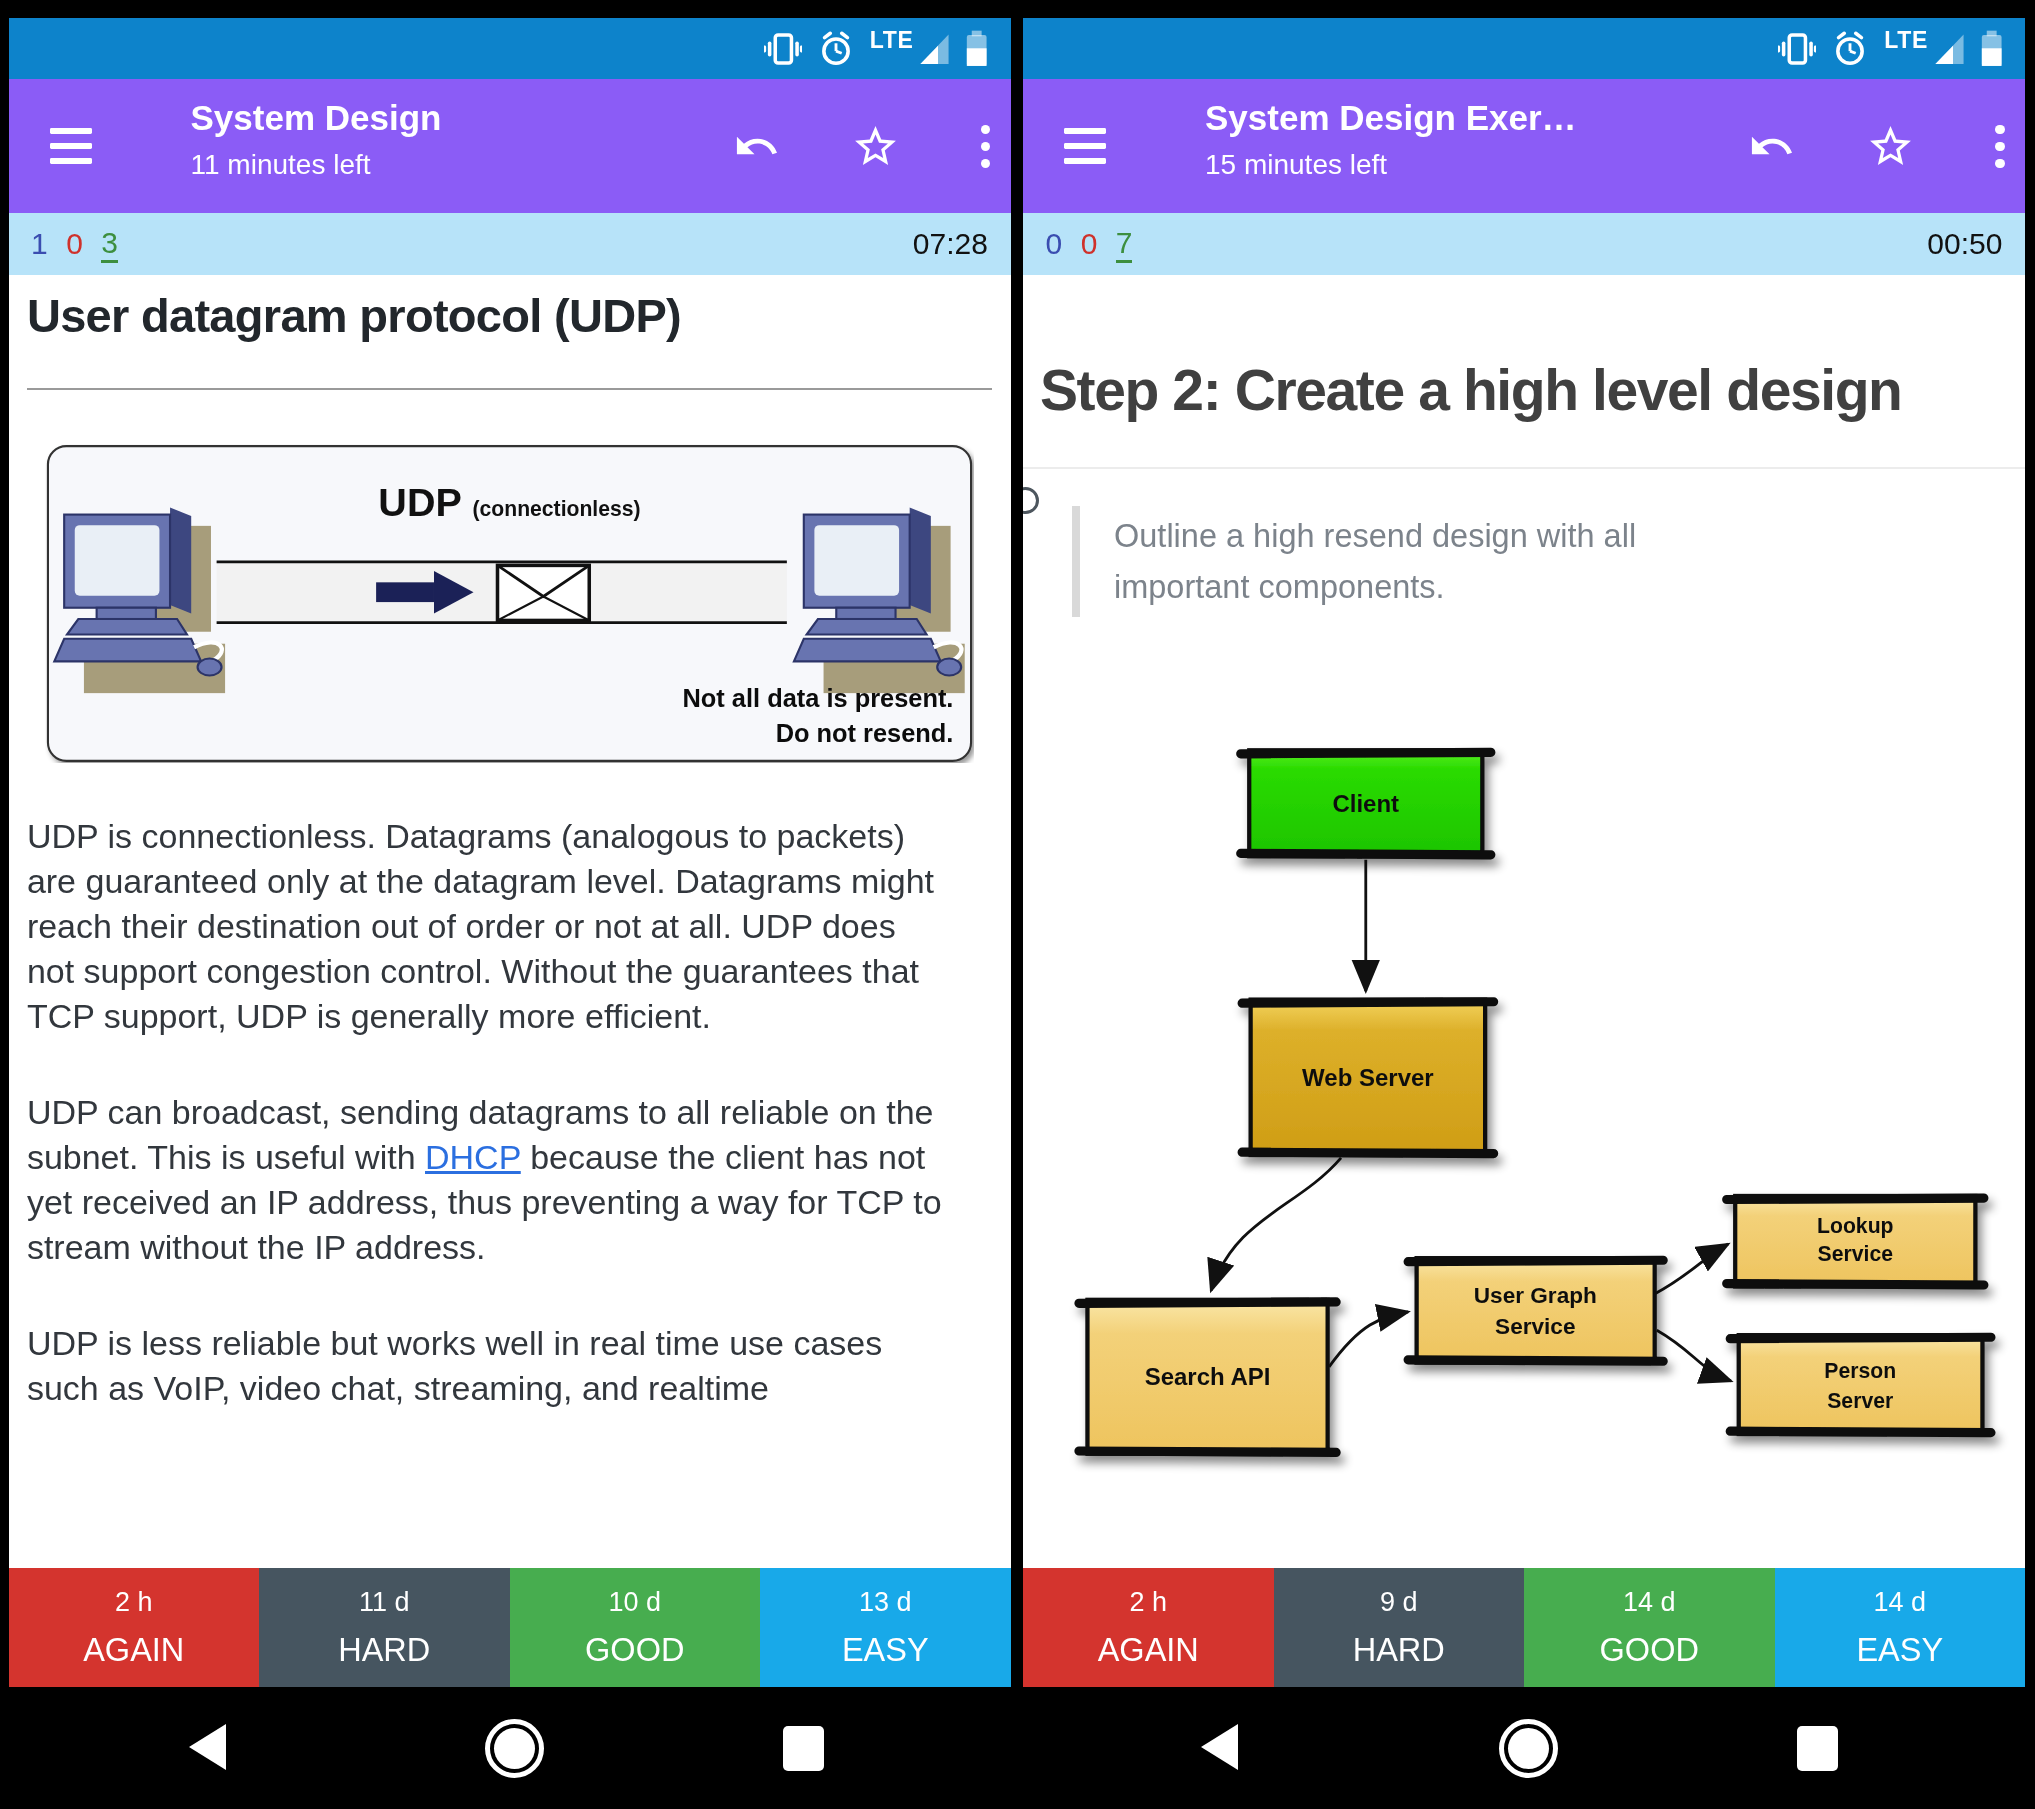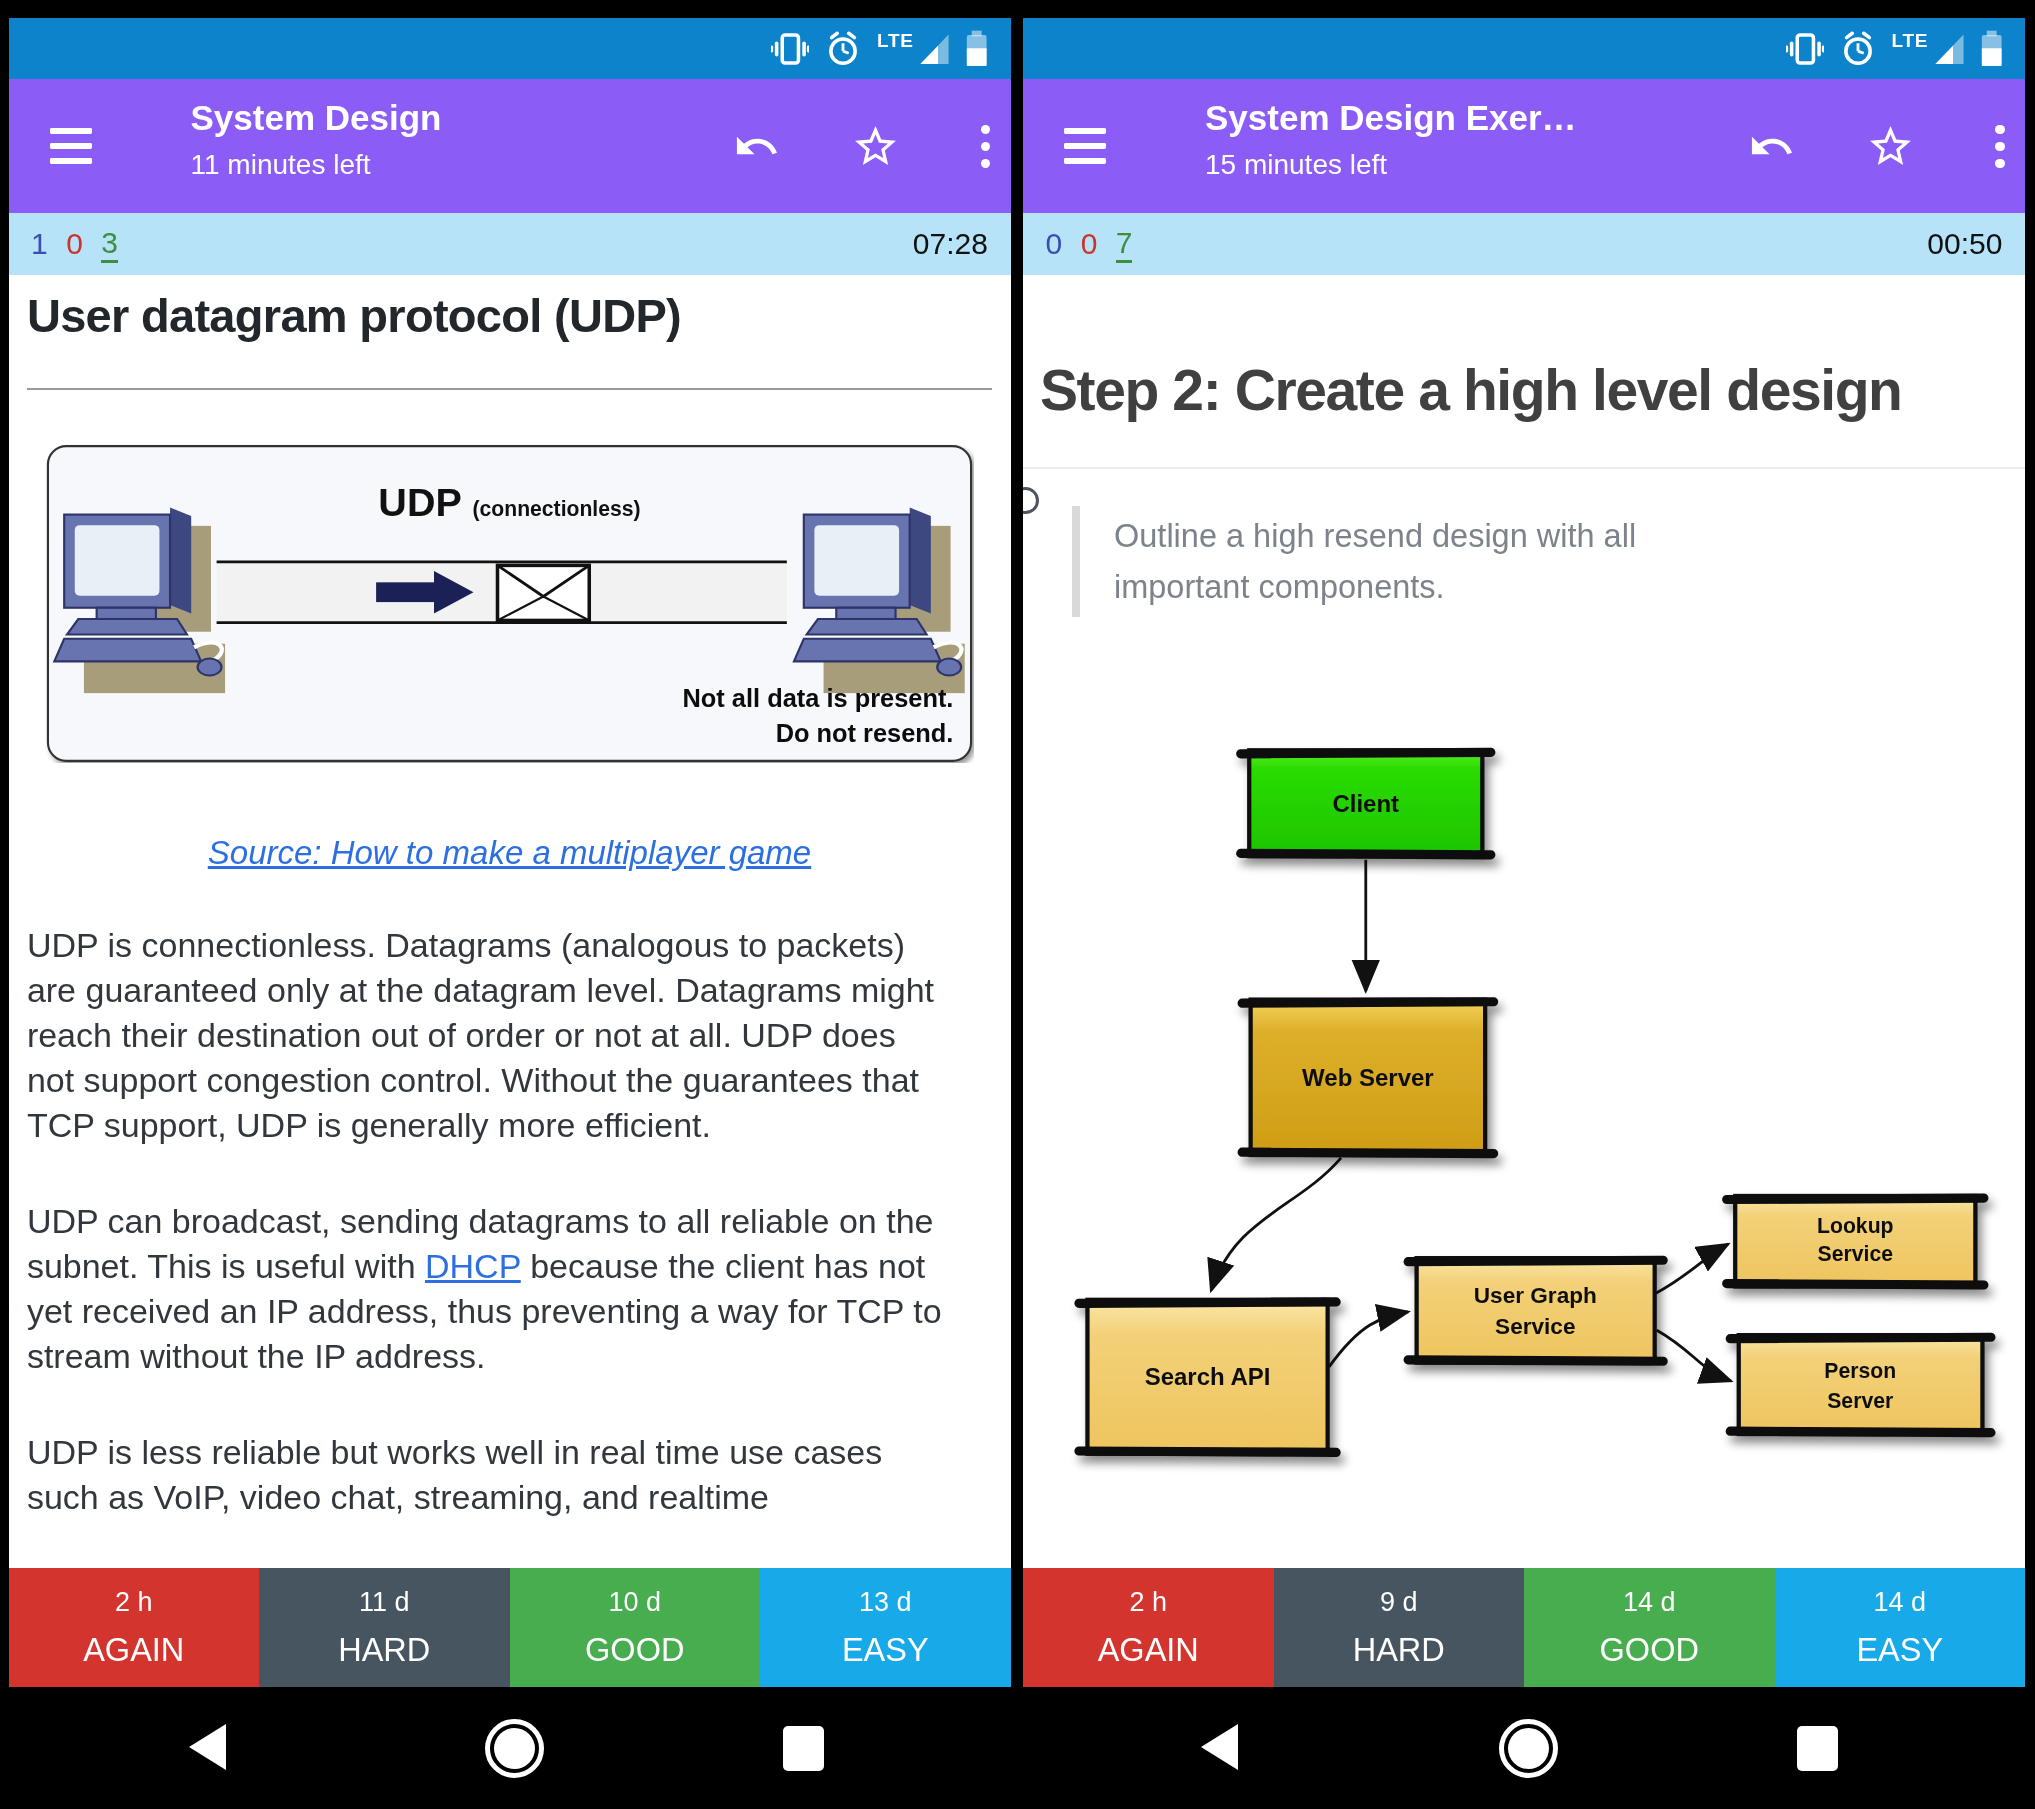--- a/index.html
+++ b/index.html
@@ -4,21 +4,21 @@
 <style>
   html,body{margin:0;padding:0;background:#000;}
   #canvas{position:relative;width:2035px;height:1809px;background:#000;overflow:hidden;
           font-family:"Liberation Sans",sans-serif;}
   .screen{position:absolute;top:18.4px;width:1002px;height:1669px;display:flex;flex-direction:column;overflow:hidden;}
   .screen.left{left:8.5px;} .screen.right{left:1023px;}
 
   
   .statusbar{height:61px;background:#0d83cb;display:flex;justify-content:flex-end;align-items:center;gap:14px;padding-right:21px;flex:none;}
   .statusbar svg{display:block;}
-  .lte-label{color:#fff;font-weight:bold;font-size:19px;letter-spacing:0.7px;margin-right:-8.5px;transform:translateY(-8.5px);}
+  .lte-label{color:#fff;font-weight:bold;font-size:23px;letter-spacing:0.7px;margin-right:-8.5px;transform:translateY(-8.5px);}
 
   
   .appbar{height:134px;background:#8b5cf6;position:relative;color:#fff;flex:none;}
   .hamburger{position:absolute;left:41px;top:44px;width:42px;height:45px;display:flex;flex-direction:column;justify-content:center;gap:9.2px;cursor:pointer;}
   .hamburger i{display:block;height:5.7px;background:#fff;border-radius:1.4px;}
   .appbar-titles{position:absolute;left:182px;top:17px;}
   .appbar-title{font-size:35px;font-weight:bold;line-height:44px;white-space:nowrap;}
   .appbar-sub{font-size:28px;line-height:37px;margin-top:5.7px;}
   .appbar-icon{position:absolute;top:41px;width:52px;height:52px;display:flex;align-items:center;justify-content:center;}
   .icon-undo{left:722px;} .icon-star{left:841px;} .icon-overflow{left:951px;}
@@ -184,21 +184,20 @@
           <g>
             <rect x="640" y="172" width="130" height="78" fill="#fff" stroke="#111" stroke-width="5"></rect>
             <path d="M 640 172 L 705 216 L 770 172" fill="none" stroke="#111" stroke-width="4"></path>
             <path d="M 640 250 L 705 216 M 770 250 L 705 216" fill="none" stroke="#111" stroke-width="3"></path>
           </g>
 
           <text x="1286" y="372" text-anchor="end" font-size="36" font-weight="700" fill="#0c0c0c">Not all data is present.</text>
           <text x="1286" y="422" text-anchor="end" font-size="36" font-weight="700" fill="#0c0c0c">Do not resend.</text>
         </svg>
 
-        <a class="source-link">Source: How to make a multiplayer game</a>
 
         <p class="body-p">UDP is connectionless. Datagrams (analogous to packets) are guaranteed only at the datagram level. Datagrams might reach their destination out of order or not at all. UDP does not support congestion control. Without the guarantees that TCP support, UDP is generally more efficient.</p>
         <p class="body-p"><span>UDP can broadcast, sending datagrams to all reliable on the subnet. This is useful with </span><a class="inline-link">DHCP</a><span> because the client has not yet received an IP address, thus preventing a way for TCP to stream without the IP address.</span></p>
         <p class="body-p">UDP is less reliable but works well in real time use cases such as VoIP, video chat, streaming, and realtime</p>
       </div>
     </div>
 
     <div class="answers">
       <div class="ans ans-again">
         <span class="t">2 h</span>

